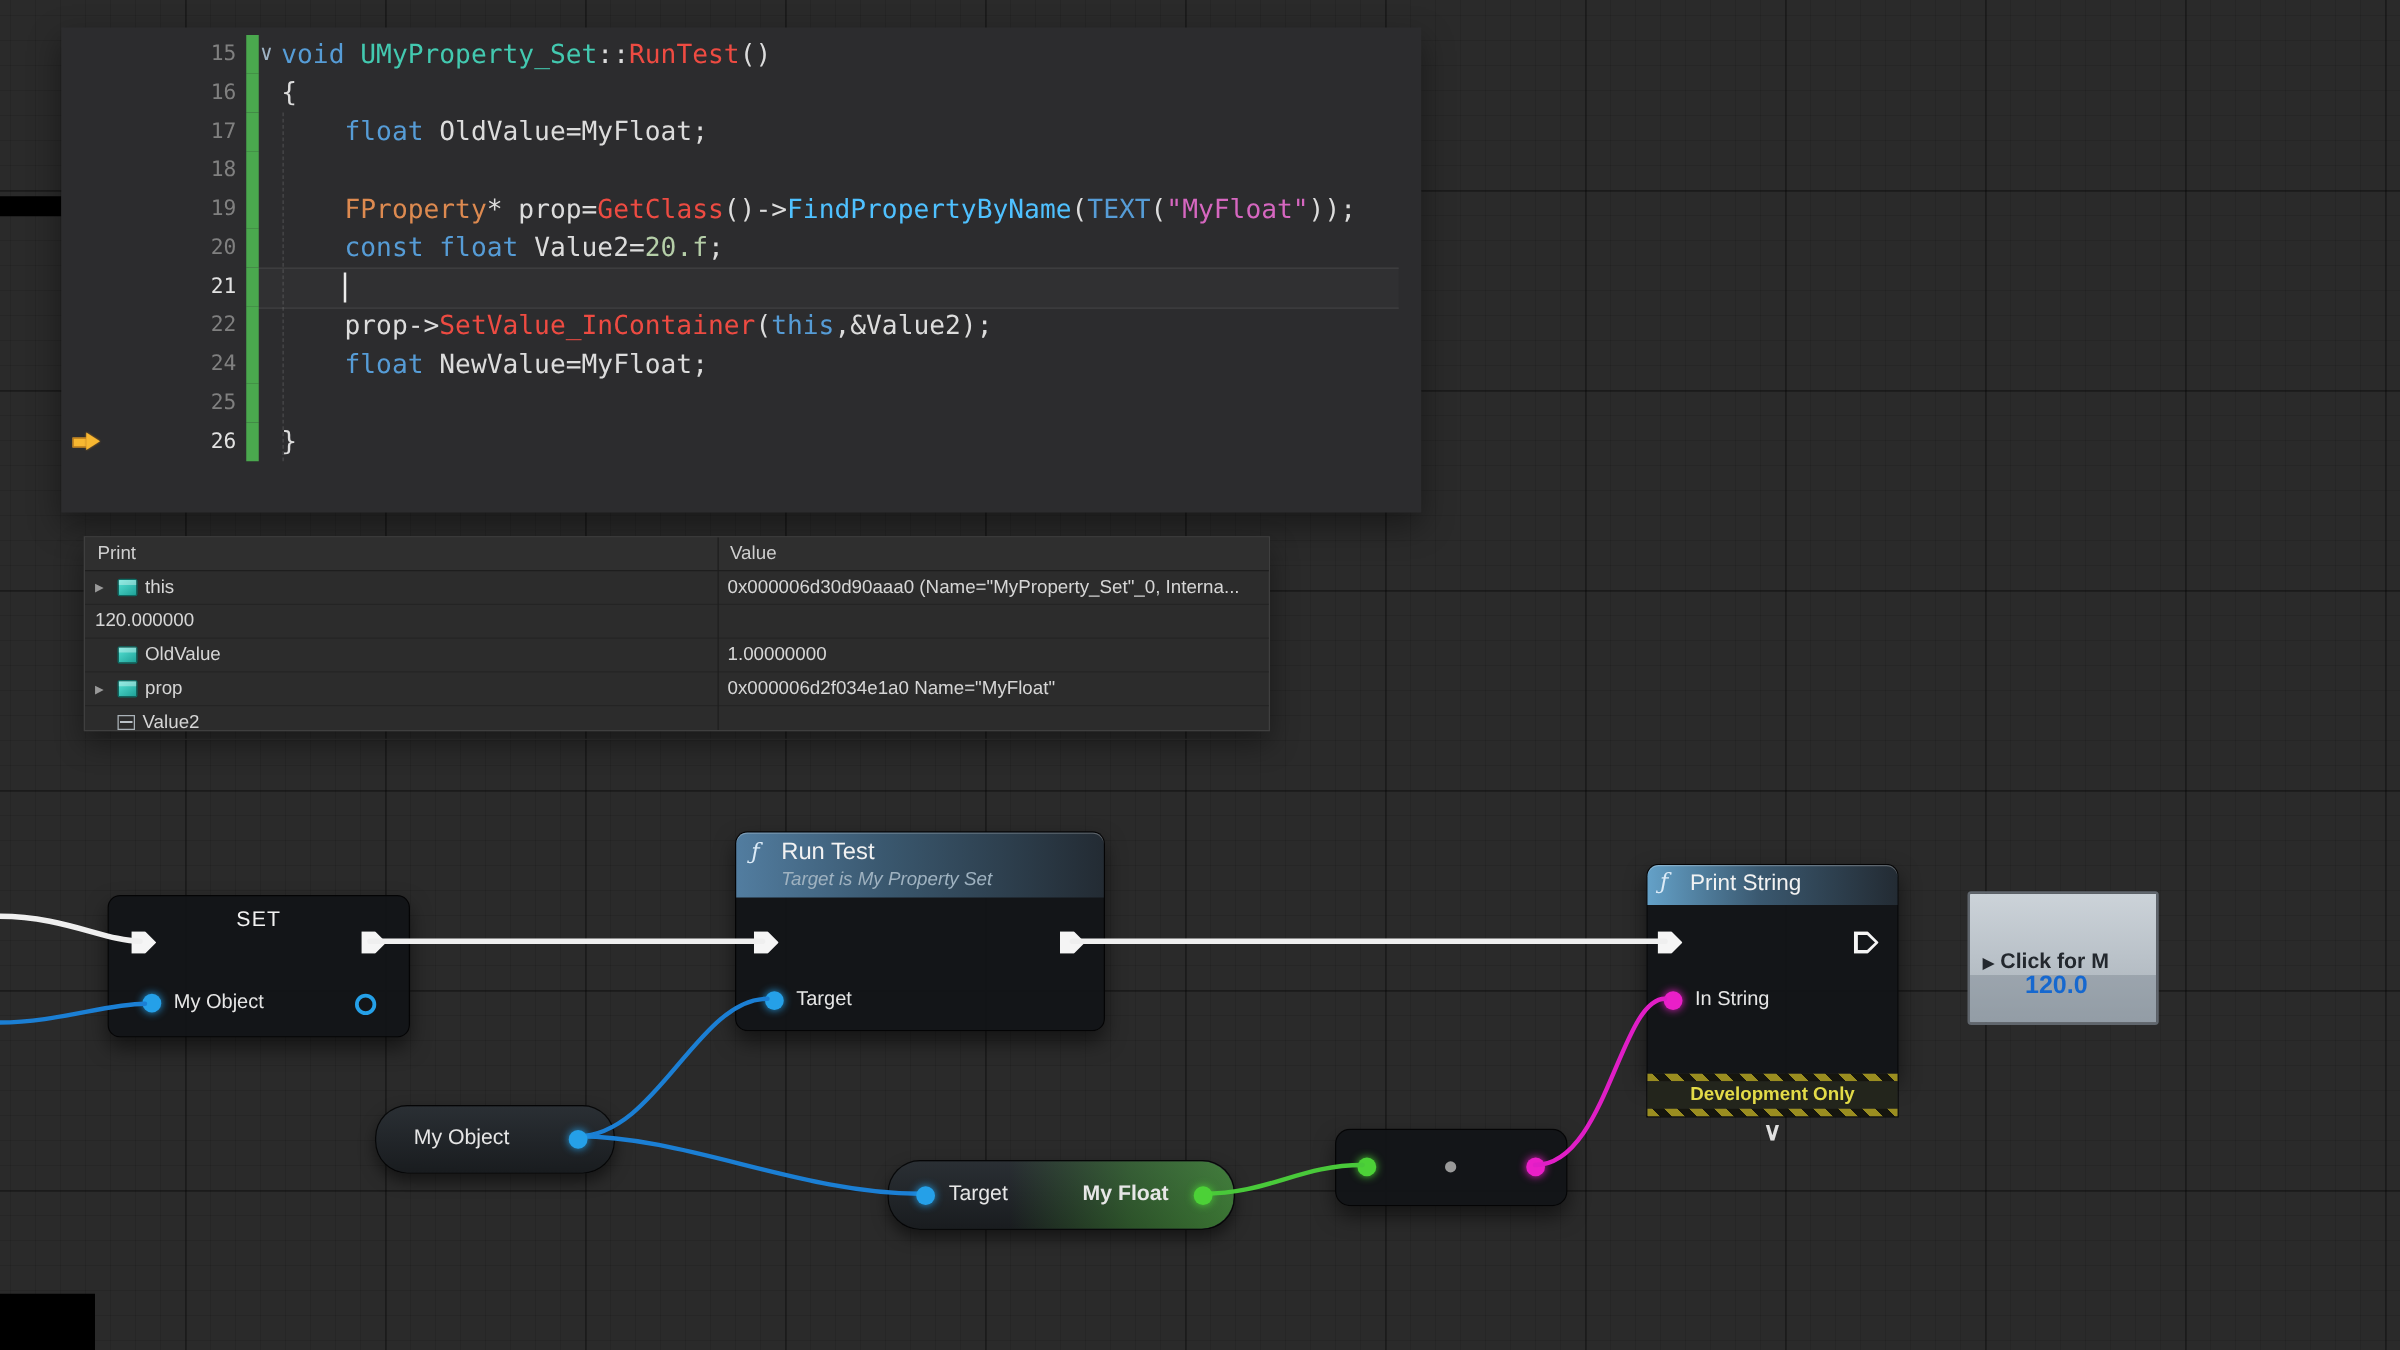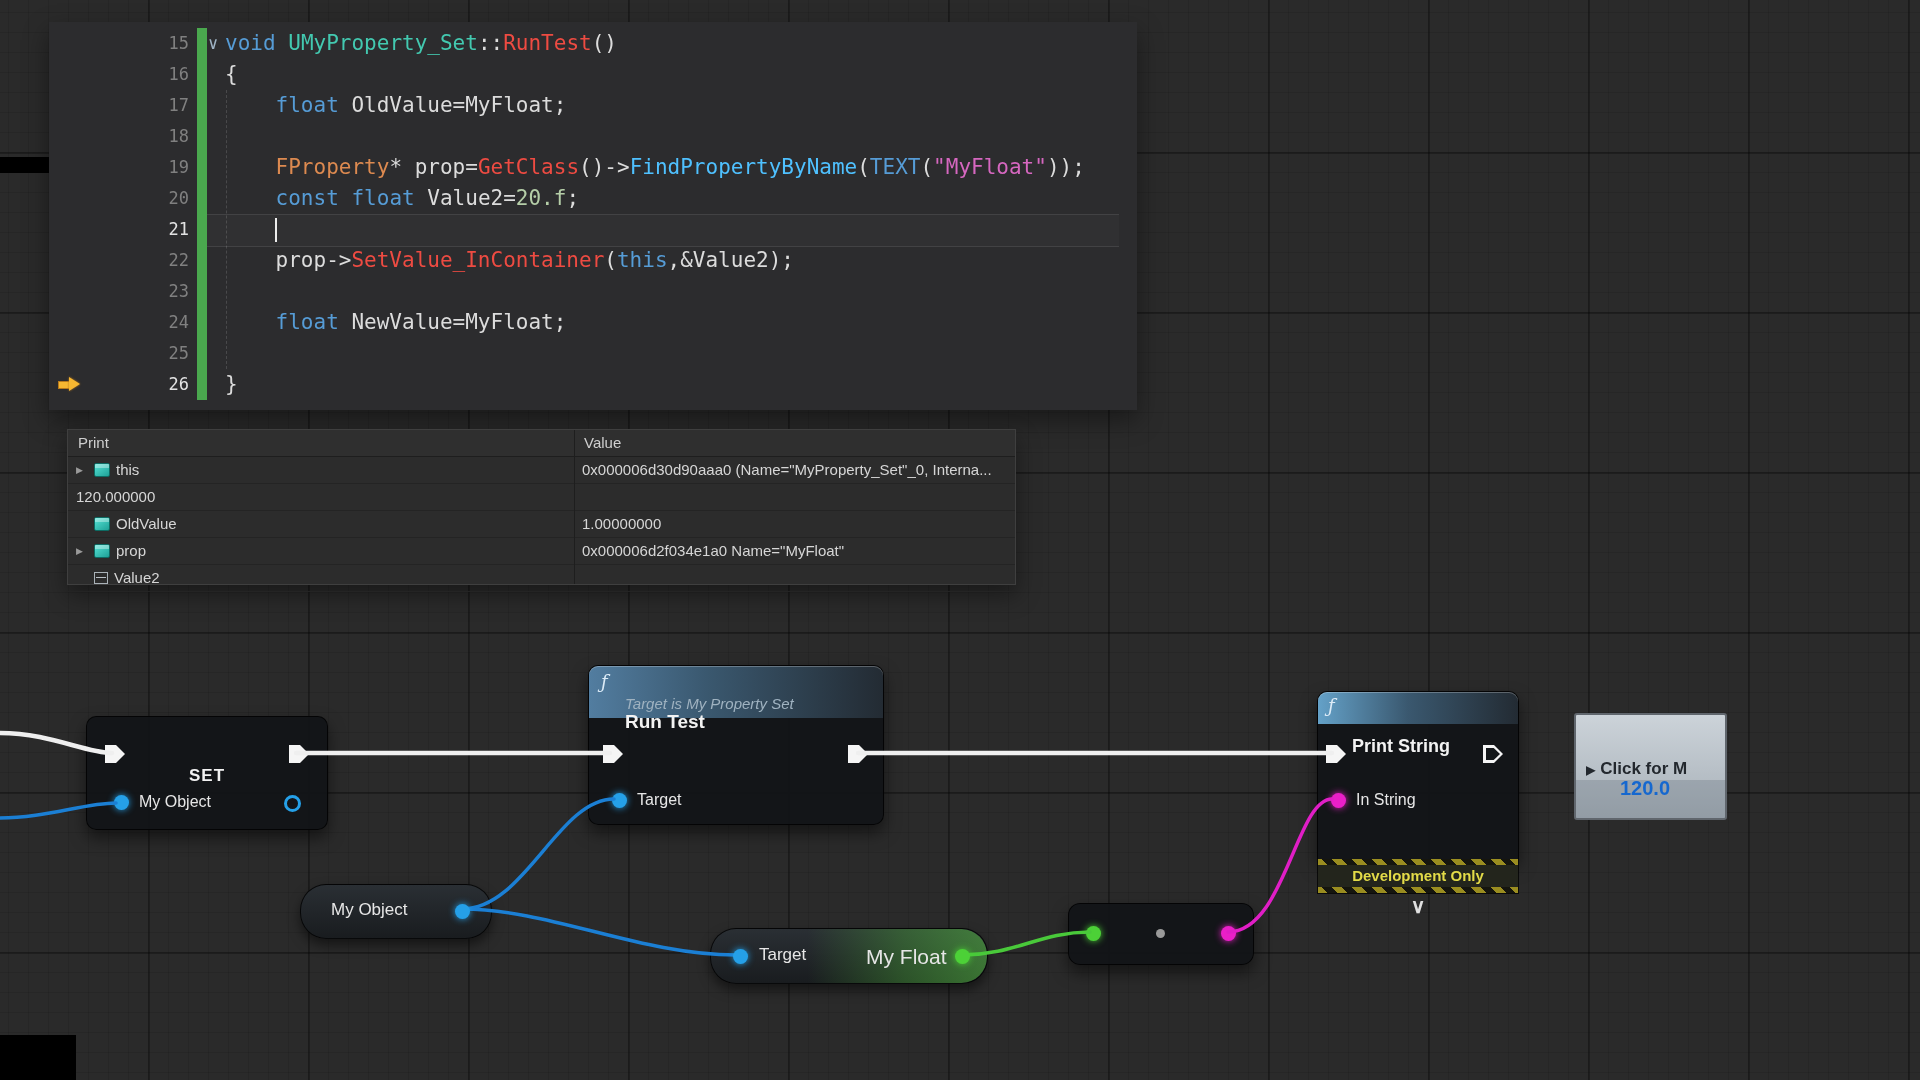--- a/index.html
+++ b/index.html
@@ -58,21 +58,21 @@
   .field-i{width:12px;height:12px;border:1px solid #aab2b8;background:#2b2b2b;box-sizing:border-box;
     background-image:repeating-linear-gradient(180deg,#b9c0c6 0 1px,transparent 1px 4px);background-clip:content-box;padding:2px 1px;}
 
   
   .node{position:absolute;background:rgba(18,20,23,0.94);border:1px solid rgba(0,0,0,0.75);border-radius:10px;
     box-shadow:0 8px 16px rgba(0,0,0,0.5);}
   .fn-header{position:absolute;left:0;right:0;top:0;border-radius:9px 9px 0 0;
     background:linear-gradient(90deg,#527da0 0%,#3a586f 40%,#232b33 100%);
     box-shadow:inset 0 1px 0 rgba(255,255,255,0.25);}
   .fx{position:absolute;font-style:italic;font-family:"DejaVu Serif",serif;color:#dcebf7;font-size:18px;}
-  .n-title{position:absolute;color:#f2f2f2;font-weight:bold;font-size:18px;white-space:nowrap;margin-top:40px;}
+  .n-title{position:absolute;color:#f2f2f2;font-weight:normal;font-size:18px;white-space:nowrap;}
   .n-sub{position:absolute;color:#9fb2c0;font-style:italic;font-size:15px;white-space:nowrap;}
   .pin-label{position:absolute;color:#e6e6e6;font-size:16px;white-space:nowrap;}
   .pin-exec{position:absolute;width:20px;height:18px;background:#f5f5f5;
     clip-path:polygon(0 0,55% 0,100% 50%,55% 100%,0 100%);}
   .pin-exec .hole{position:absolute;left:3px;top:3px;width:14px;height:12px;background:#14171a;
     clip-path:polygon(0 0,55% 0,100% 50%,55% 100%,0 100%);}
   .pin-circ{position:absolute;width:15px;height:15px;border-radius:50%;}
   .p-obj{background:var(--pin_object,#25a0e8);box-shadow:0 0 7px var(--pin_object,#25a0e8);}
   .p-float{background:var(--pin_float,#4cd137);box-shadow:0 0 7px var(--pin_float,#4cd137);}
   .p-str{background:var(--pin_string,#ea1fc8);box-shadow:0 0 7px var(--pin_string,#ea1fc8);}
@@ -176,21 +176,21 @@
   </div>
 
   <div class="pill myobject-pill">
     <span class="pin-label" style="left:30px;top:15px;font-size:17px;">My Object</span>
     <span class="pin-circ p-obj" style="left:154px;top:19px;"></span>
   </div>
 
   <div class="pill getfloat-pill">
     <span class="pin-circ p-obj" style="left:22px;top:20px;"></span>
     <span class="pin-label" style="left:48px;top:16px;font-size:17px;">Target</span>
-    <span class="pin-label" style="left:155px;top:16px;font-size:21px;">My Float</span>
+    <span class="pin-label" style="left:155px;top:16px;font-size:17px;font-weight:bold;">My Float</span>
     <span class="pin-circ p-float" style="left:244px;top:20px;"></span>
   </div>
 
   <div class="node conv-node">
     <span class="pin-circ p-float" style="left:17px;top:22px;"></span>
     <span class="conv-dot"></span>
     <span class="pin-circ p-str" style="left:152px;top:22px;"></span>
   </div>
 
   <svg class="wires">
@@ -252,26 +252,20 @@
           <span class="cl-code"><span class="tok-pl">    </span><span class="caret"></span></span>
         </div>
         <div class="cl">
           <span class="cl-gutter"></span>
           <span class="cl-num">22</span>
           <span class="cl-bar"></span>
           <span class="cl-code"><span class="tok-pl">    prop-&gt;</span><span class="tok-me">SetValue_InContainer</span><span class="tok-pl">(</span><span class="tok-kw">this</span><span class="tok-pl">,&amp;Value2);</span></span>
         </div>
         <div class="cl">
           <span class="cl-gutter"></span>
-          <span class="cl-num">23</span>
-          <span class="cl-bar"></span>
-          <span class="cl-code"></span>
-        </div>
-        <div class="cl">
-          <span class="cl-gutter"></span>
           <span class="cl-num">24</span>
           <span class="cl-bar"></span>
           <span class="cl-code"><span class="tok-pl">    </span><span class="tok-kw">float</span><span class="tok-pl"> NewValue=MyFloat;</span></span>
         </div>
         <div class="cl">
           <span class="cl-gutter"></span>
           <span class="cl-num">25</span>
           <span class="cl-bar"></span>
           <span class="cl-code"></span>
         </div>

